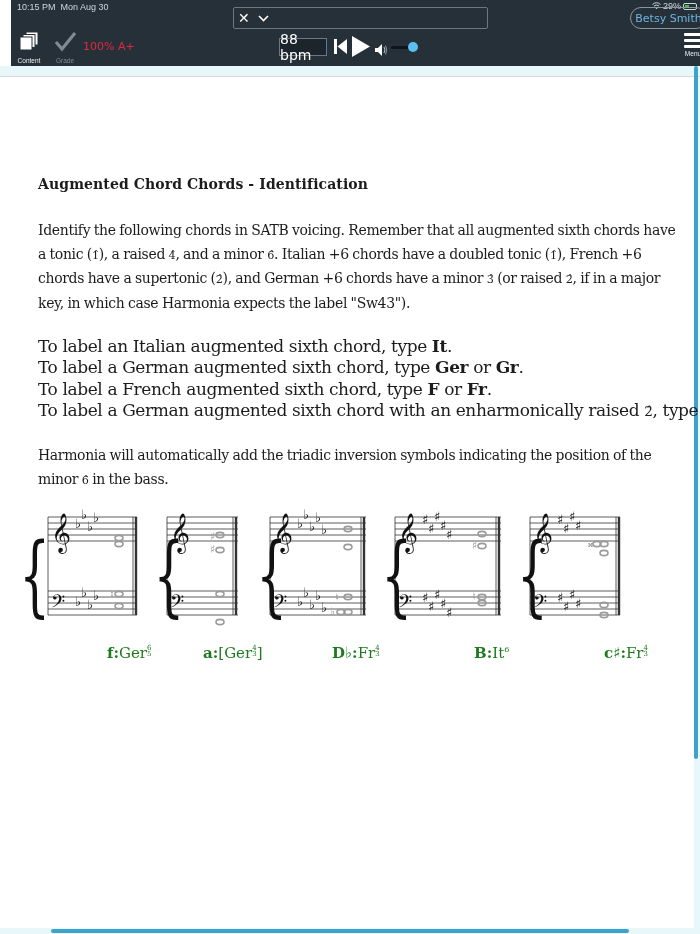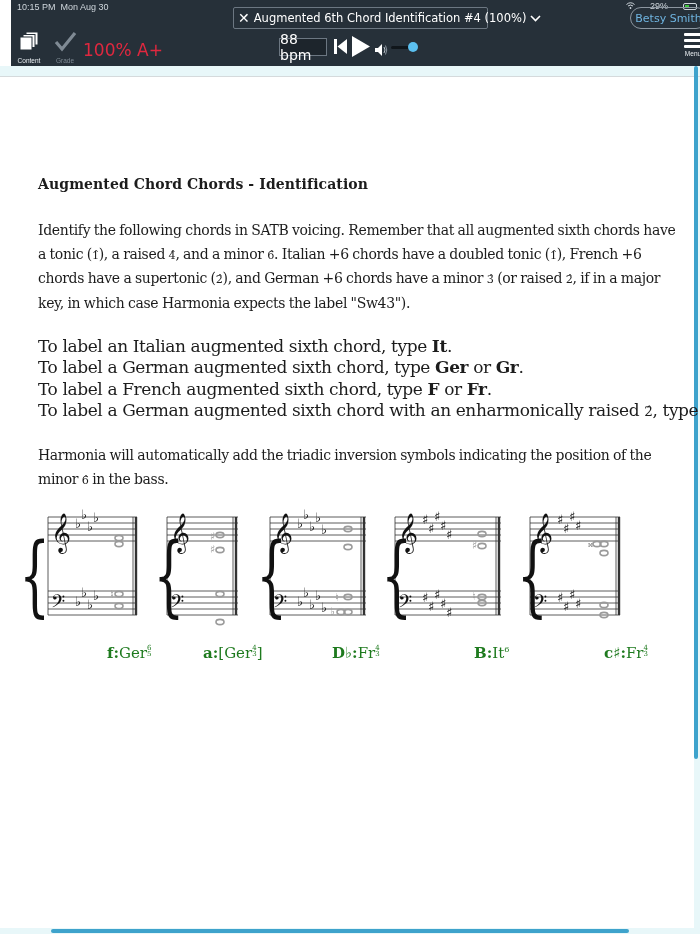--- a/index.html
+++ b/index.html
@@ -2,37 +2,37 @@
 <html><head>
 <meta charset="utf-8">
 <style>
   * { box-sizing: border-box; margin: 0; padding: 0; }
   html, body { width: 700px; height: 934px; overflow: hidden; background: #ffffff; }
   body { position: relative; font-family: "DejaVu Sans", sans-serif; }
 
   
   .topbar { position: absolute; left: 11px; top: 0; width: 700px; height: 66px; background: #263039; color: #e9eef2; }
   .status-time { position: absolute; left: 6px; top: 2px; font-size: 9px; color: #cfd6dc; font-family: "Liberation Sans", sans-serif; }
-  .status-right { position: absolute; right: 14px; top: 1px; font-size: 9px; color: #cfd6dc; font-family: "Liberation Sans", sans-serif; display:flex; align-items:center; gap:15px; }
+  .status-right { position: absolute; right: 14px; top: 1px; font-size: 9px; color: #cfd6dc; font-family: "Liberation Sans", sans-serif; display:flex; align-items:center; gap:2px; }
   .batt { display:inline-block; width:14px; height:7px; border:1px solid #cfd6dc; border-radius:2px; position:relative; }
   .batt::after { content:""; position:absolute; left:1px; top:1px; width:4px; height:3px; background:#3fc43f; }
 
   .title-dd { position: absolute; left: 222px; top: 7px; width: 255px; height: 22px; border: 1px solid #6c7782; border-radius: 2px; display: flex; align-items: center; padding: 0 4px; font-family: "DejaVu Sans", sans-serif; font-size: 11.5px; color: #ffffff; white-space: nowrap; }
   .title-dd .x { font-size: 14px; margin-right: 4px; line-height: 1; }
   .title-dd .chev { margin-left: 4px; font-size: 11px; }
 
   .user-btn { position: absolute; left: 619px; top: 7px; width: 77px; height: 22px; border: 1px solid #8c96a0; border-radius: 11px; color: #6fb4e0; font-size: 11px; font-family: "DejaVu Sans", sans-serif; display:flex; align-items:center; justify-content:center; }
 
   .tool { position: absolute; top: 31px; display: flex; flex-direction: column; align-items: center; }
   .tool .lbl { font-size: 6.5px; font-family: "Liberation Sans", sans-serif; margin-top: 1px; }
   .tool-content { left: 4px; width: 28px; }
   .tool-content .lbl { color: #e9eef2; }
   .tool-grade { left: 40px; width: 28px; }
   .tool-grade .lbl { color: #7f8a94; }
-  .score { position: absolute; left: 72px; top: 40px; color: #e0283f; font-size: 17px; font-family: "DejaVu Sans", sans-serif; }
+  .score { position: absolute; left: 72px; top: 40px; color: #e0283f; font-size: 11px; font-family: "DejaVu Sans", sans-serif; }
 
   .bpm { position: absolute; left: 268px; top: 38px; width: 48px; height: 18px; border: 1px solid #6c7782; background: #1d252c; color: #ffffff; font-size: 14px; display:flex; align-items:center; justify-content:center; font-family: "DejaVu Sans", sans-serif; }
   .ctrl { position: absolute; top: 36px; }
   .slider-track { position: absolute; left: 380px; top: 46px; width: 20px; height: 3px; background: #10161b; border-radius: 2px; }
   .slider-knob { position: absolute; left: 397px; top: 42px; width: 10px; height: 10px; border-radius: 50%; background: #5bc0f0; }
 
   .menu-btn { position: absolute; left: 671px; top: 33px; width: 22px; display:flex; flex-direction:column; align-items:center; }
   .menu-btn .bar { width: 18px; height: 3px; background: #ffffff; margin-bottom: 3px; border-radius: 1px; }
   .menu-btn .lbl { font-size: 6.5px; color: #e9eef2; font-family: "Liberation Sans", sans-serif; margin-top: -1px; }
 
@@ -74,21 +74,20 @@
           <path d="M2 4 Q4.5 2 7 4" stroke="#cfd6dc" fill="none" stroke-width="1"></path>
           <circle cx="4.5" cy="6" r="0.9" fill="#cfd6dc"></circle>
         </svg>
     </span>
     <span>29%</span>
     <span class="batt"></span>
   </div>
 
   <div class="title-dd">
     <span class="x">✕</span>
-    <span>Augmented 6th Chord Identification #4 (100%)</span>
     <span class="chev">
       <svg width="11" height="7" viewBox="0 0 11 7">
           <path d="M1 1 L5.5 5.5 L10 1" stroke="#ffffff" stroke-width="1.6" fill="none"></path>
         </svg>
     </span>
   </div>
 
   <div class="user-btn">
     <span>Betsy Smith</span>
   </div>

